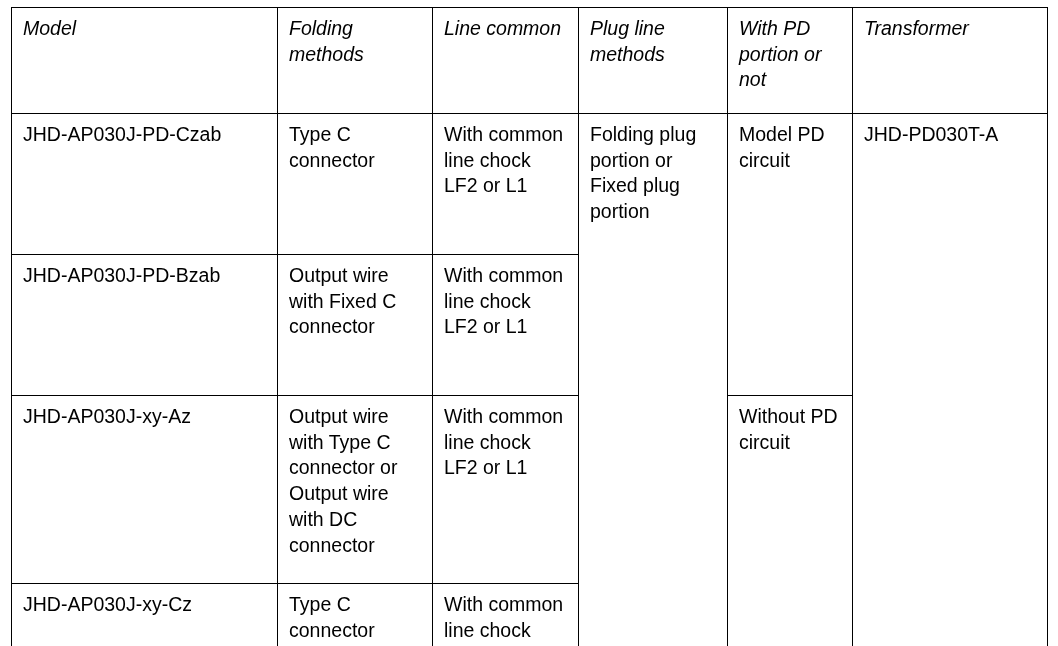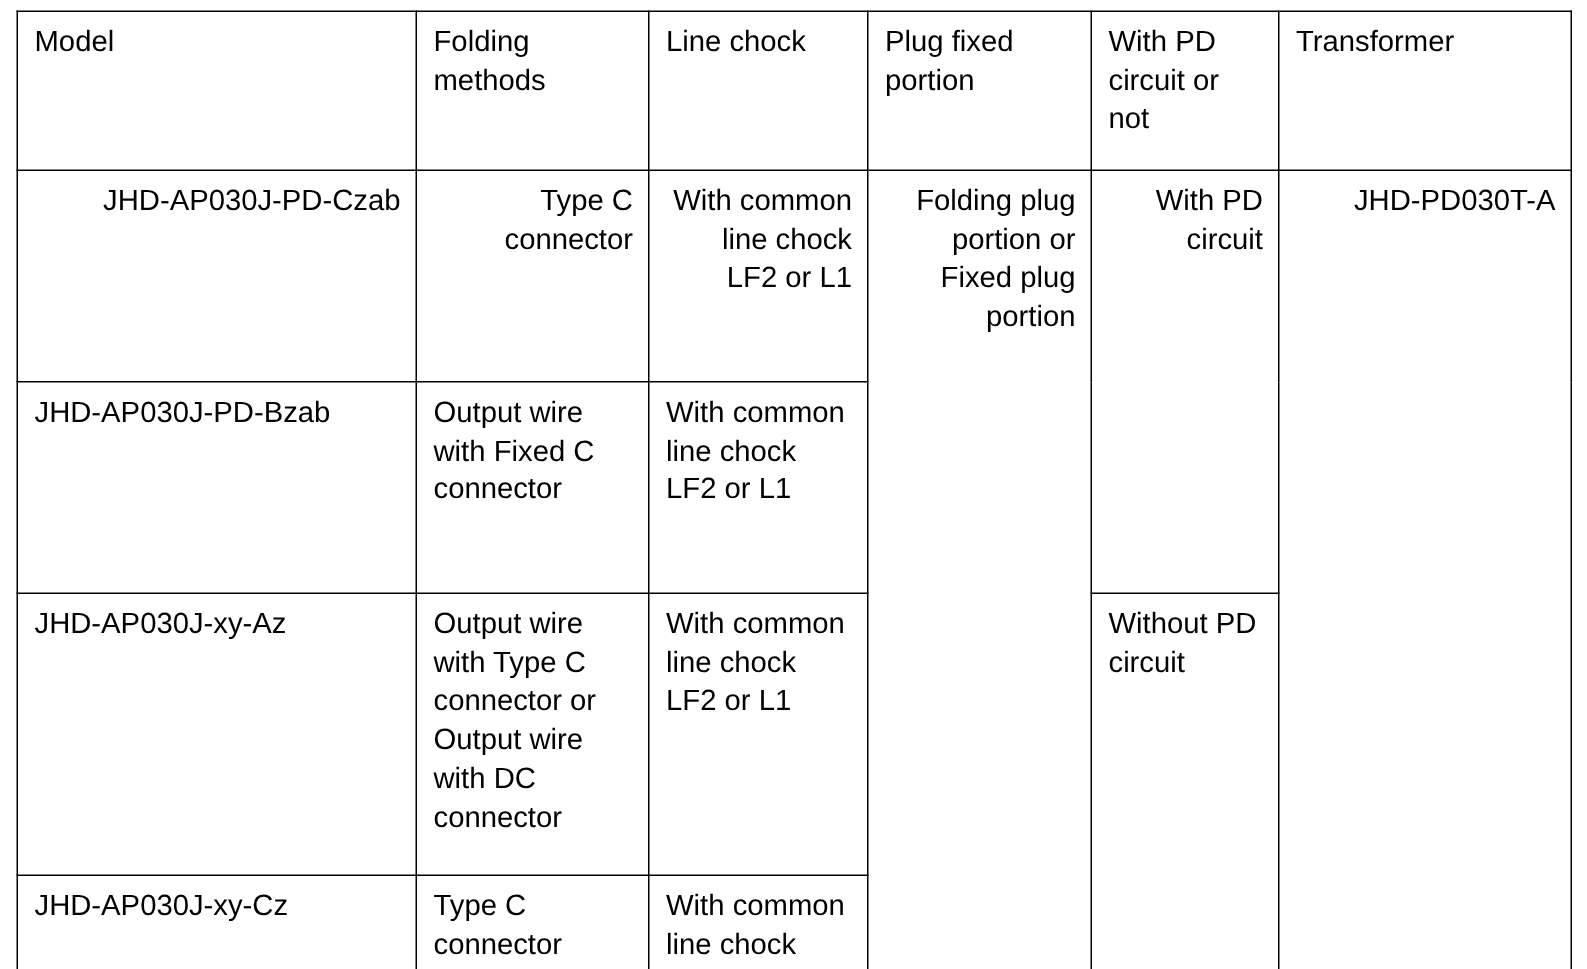--- a/index.html
+++ b/index.html
@@ -41,22 +41,22 @@
   }
 
   
   col.c-model       { width: 266px; }
   col.c-output      { width: 155px; }
   col.c-chock       { width: 146px; }
   col.c-plug        { width: 149px; }
   col.c-pd          { width: 125px; }
   col.c-transformer { width: 195px; }
 
-  tr.header-row td { height: 89px; }
-  tr.row-1 td { height: 124px; text-align: right; }
+  tr.header-row td { height: 89px; font-style: italic; }
+  tr.row-1 td { height: 124px; }
   tr.row-2 td { height: 124px; }
   tr.row-3 td { height: 171px; }
   tr.row-4 td { height: 119px; }
 
   
   table.spec-table { border-bottom: 3px solid #000000; }
   tr.row-4 td { border-bottom: 3px solid #000000; }
 </style>
 </head>
 <body>
@@ -68,32 +68,32 @@
       <col class="c-output">
       <col class="c-chock">
       <col class="c-plug">
       <col class="c-pd">
       <col class="c-transformer">
     </colgroup>
     <tbody>
       <tr class="header-row">
         <td>Model</td>
         <td>Folding methods</td>
-        <td>Line chock</td>
-        <td>Plug fixed portion</td>
-        <td>With PD circuit or not</td>
+        <td>Line common</td>
+        <td>Plug line methods</td>
+        <td>With PD portion or not</td>
         <td>Transformer</td>
       </tr>
 
       <tr class="row-1">
         <td>JHD-AP030J-PD-Czab</td>
         <td>Type C connector</td>
         <td>With common line chock LF2 or L1</td>
         <td rowspan="4">Folding plug portion or Fixed plug portion</td>
-        <td rowspan="2">With PD circuit</td>
+        <td rowspan="2">Model PD circuit</td>
         <td rowspan="4">JHD-PD030T-A</td>
       </tr>
 
       <tr class="row-2">
         <td>JHD-AP030J-PD-Bzab</td>
         <td>Output wire with Fixed C connector</td>
         <td>With common line chock LF2 or L1</td>
       </tr>
 
       <tr class="row-3">

